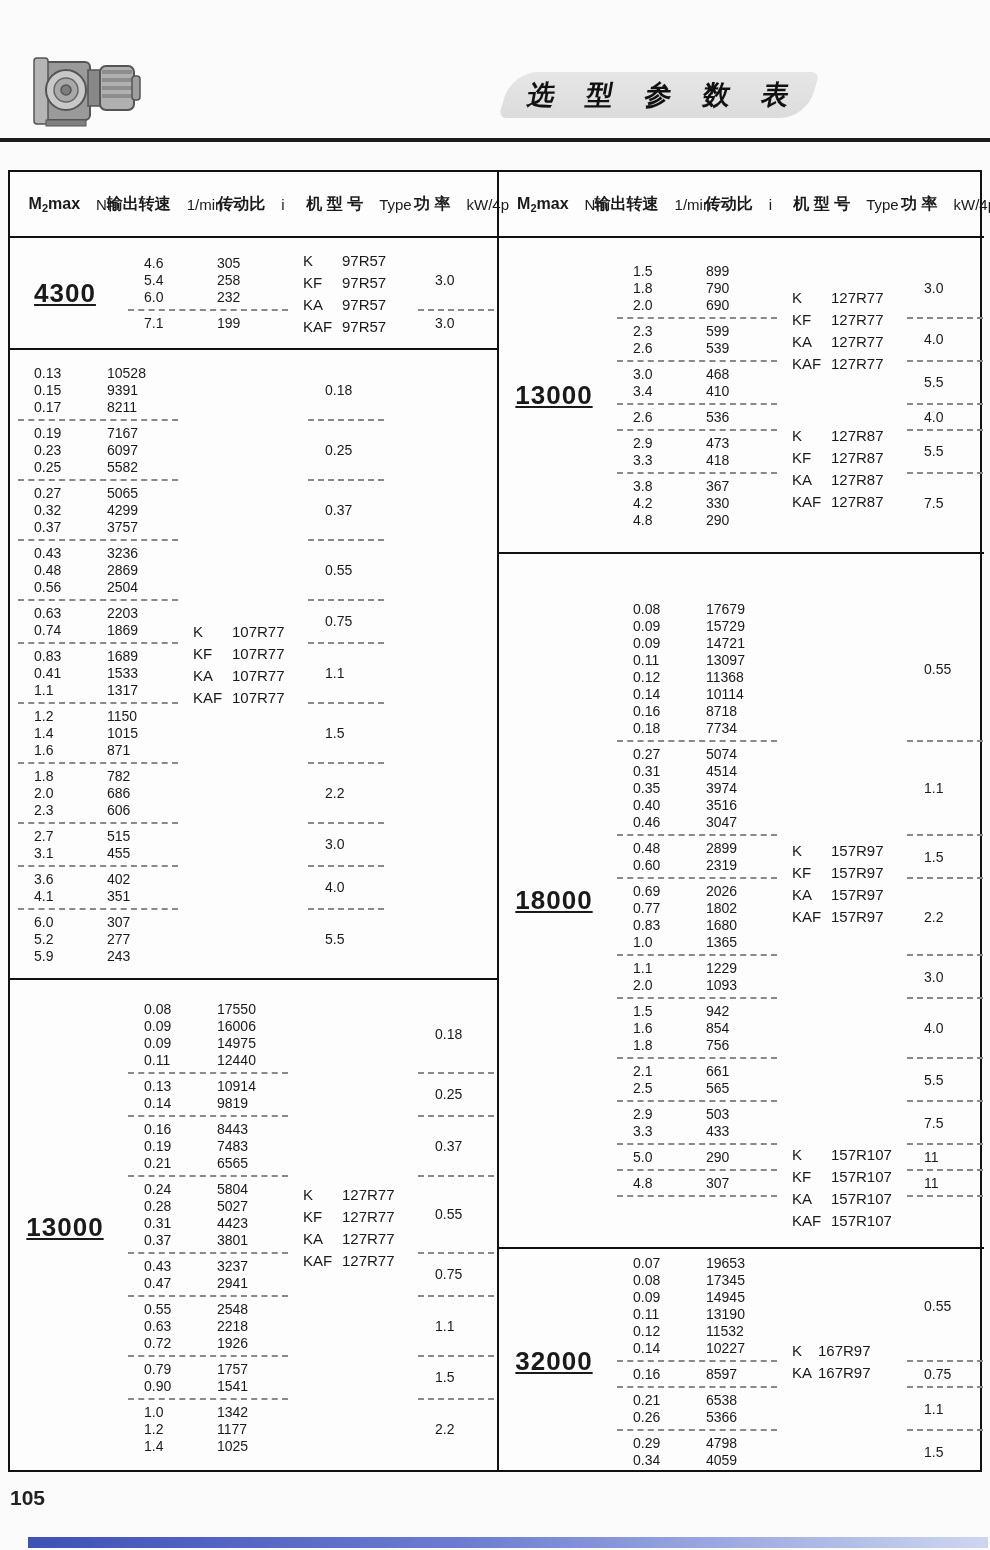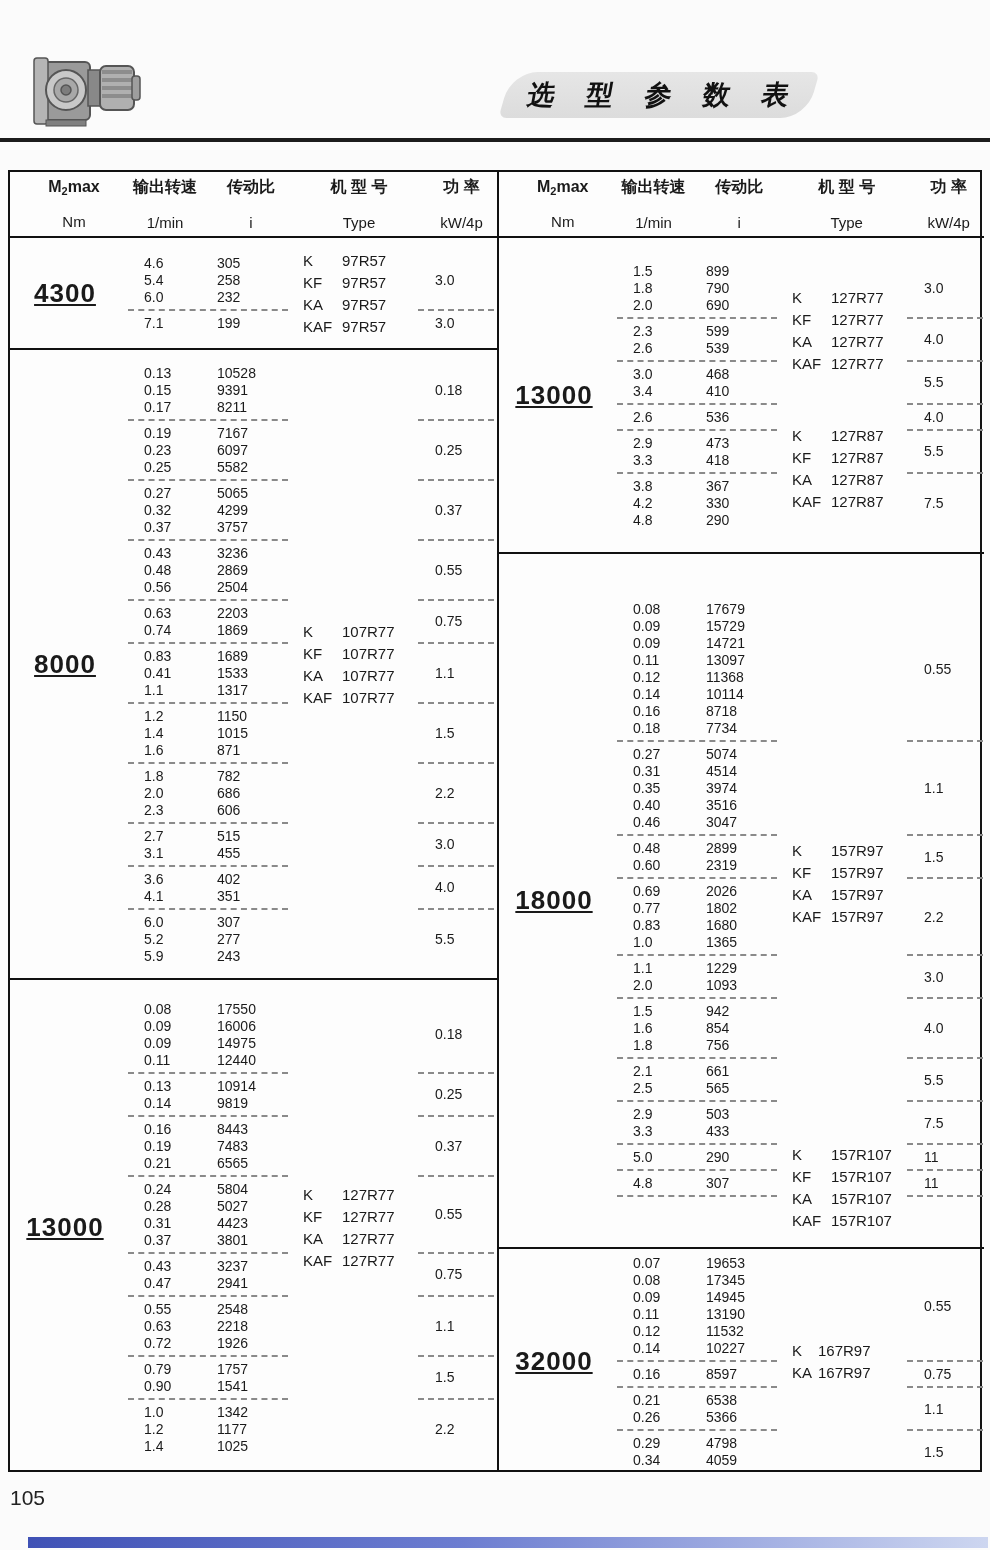--- a/index.html
+++ b/index.html
@@ -16,21 +16,21 @@
     padding-left:12px;color:#111;}
   .toprule{position:absolute;left:0;top:138px;width:990px;height:4px;background:#1c1c1c;}
 
   
   .tbl{position:absolute;left:8px;top:170px;width:974px;height:1302px;
     border:2px solid #111;box-sizing:border-box;display:flex;background:#fdfdfd;}
   .half{width:487px;box-sizing:border-box;display:flex;flex-direction:column;}
   .half.right{border-left:2px solid #111;}
 
   .thead{height:64px;border-bottom:2px solid #111;display:flex;align-items:center;flex:none;}
-  .th{display:flex;flex-direction:column;align-items:center;justify-content:center;gap:16px;box-sizing:border-box;padding-left:18px;}
+  .th{display:flex;flex-direction:row;align-items:center;justify-content:center;gap:16px;box-sizing:border-box;padding-left:18px;}
   .th .h-label{font-size:16px;font-weight:bold;white-space:nowrap;}
   .th .h-unit{font-size:15px;font-weight:normal;}
   .th.c1{width:110px}.th.c2{width:72px}.th.c3{width:100px}.th.c4{width:116px}.th.c5{width:89px}
   .subsc{font-size:11px;vertical-align:-3px;}
 
   .tbody{flex:1;display:flex;flex-direction:column;}
   .section{display:flex;box-sizing:border-box;}
   .section + .section{border-top:2px solid #111;}
   .torque{width:110px;flex:none;display:flex;align-items:center;justify-content:center;
     font-size:26px;font-weight:bold;letter-spacing:1px;text-decoration:underline;}
@@ -47,21 +47,21 @@
 
   .dash{display:flex;height:9px;align-items:center;}
   .d1{margin-left:8px;width:160px;border-top:2px dashed #8a8a8a;}
   .d2{margin-left:130px;width:76px;border-top:2px dashed #8a8a8a;}
 
   .types{position:absolute;left:183px;top:50%;transform:translateY(-50%);}
   .type-line{display:flex;height:22px;align-items:center;font-size:15px;white-space:nowrap;}
   .type-prefix{display:inline-block;width:var(--pw,39px);}
 
   
-  .pagenum{position:absolute;left:10px;top:1486px;font-size:21px;color:#222;}
+  .pagenum{position:absolute;left:10px;top:1486px;font-size:21px;color:#222;font-weight:bold;}
   .footer-bar{position:absolute;left:28px;bottom:2px;height:11px;width:960px;
     background:linear-gradient(90deg,#3f51b5 0%,#6b7cd0 45%,#cdd6f0 100%);}
 </style>
 </head>
 <body>
 
 <div class="page">
 
   <svg class="gearbox" viewBox="0 0 110 84">
     <rect x="6" y="14" width="52" height="58" rx="5" fill="#9a9a9a" stroke="#555" stroke-width="2"></rect>
@@ -165,21 +165,20 @@
                   </div>
                   <div class="type-line">
                     <div class="type-prefix">KAF</div>
                     <div class="type-model">97R57</div>
                   </div>
                 </div>
               </div>
             </div>
           </div>
           <div class="section" style="height: 630px;">
-            <div class="torque">8000</div>
             <div class="content">
               <div class="sub">
                 <div class="grp-stack">
                   <div class="group">
                     <div class="sr">
                       <div class="r">
                         <div class="speed">0.13</div>
                         <div class="ratio">10528</div>
                       </div>
                       <div class="r">

